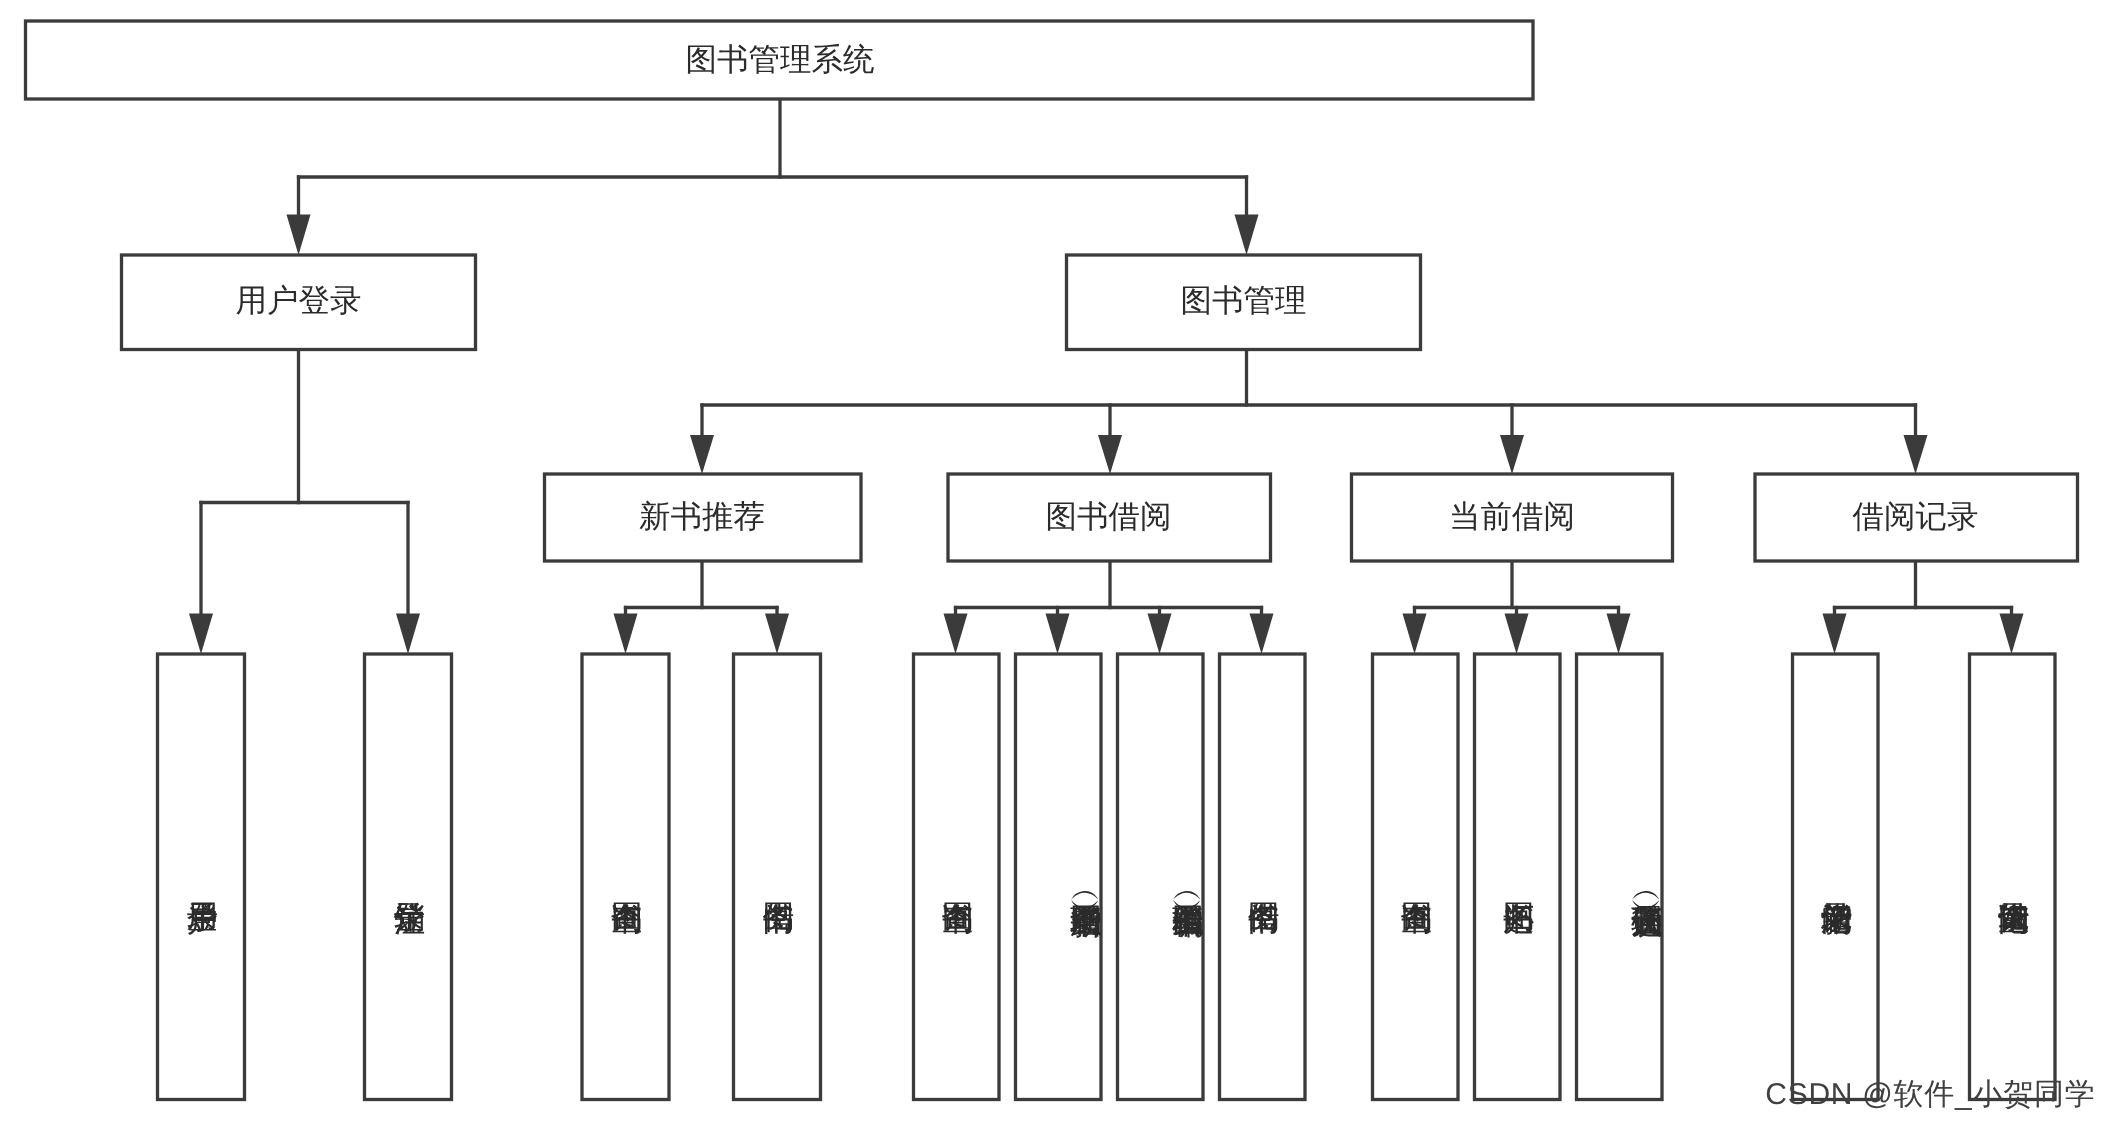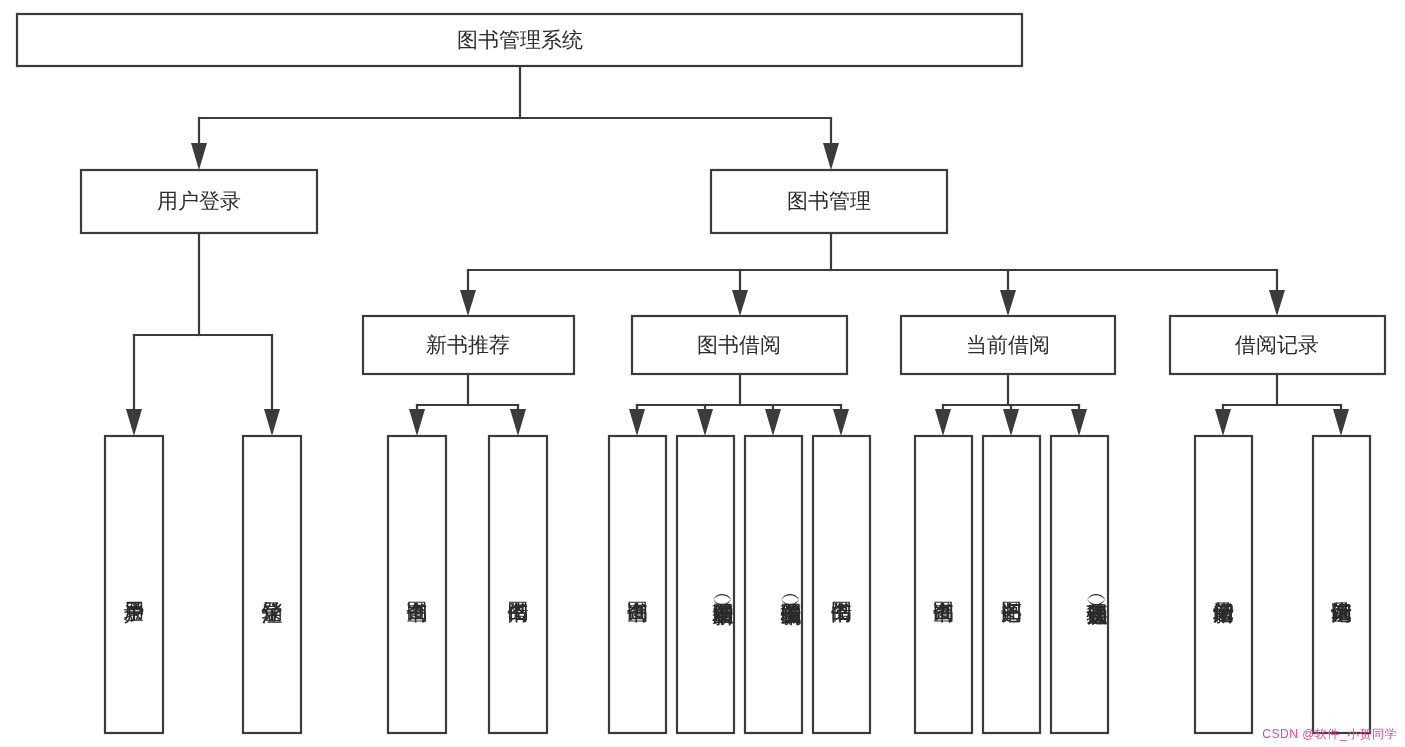--- a/index.html
+++ b/index.html
@@ -72,22 +72,22 @@
     display: flex;
     align-items: center;
     justify-content: center;
     box-sizing: border-box;
   }
   .watermark {
     position: absolute;
     right: 8px;
     bottom: 4px;
     font-family: "Liberation Sans", "DejaVu Sans", sans-serif;
-    font-size: 12px;
-    color: #ec4899;
+    font-size: 20px;
+    color: #404040;
     letter-spacing: 0.5px;
     white-space: nowrap;
   }
 </style>
 </head>
 <body>
 
 <div id="diagram-root">
 
   <svg id="diagram-canvas" viewBox="0 0 1405 747">

